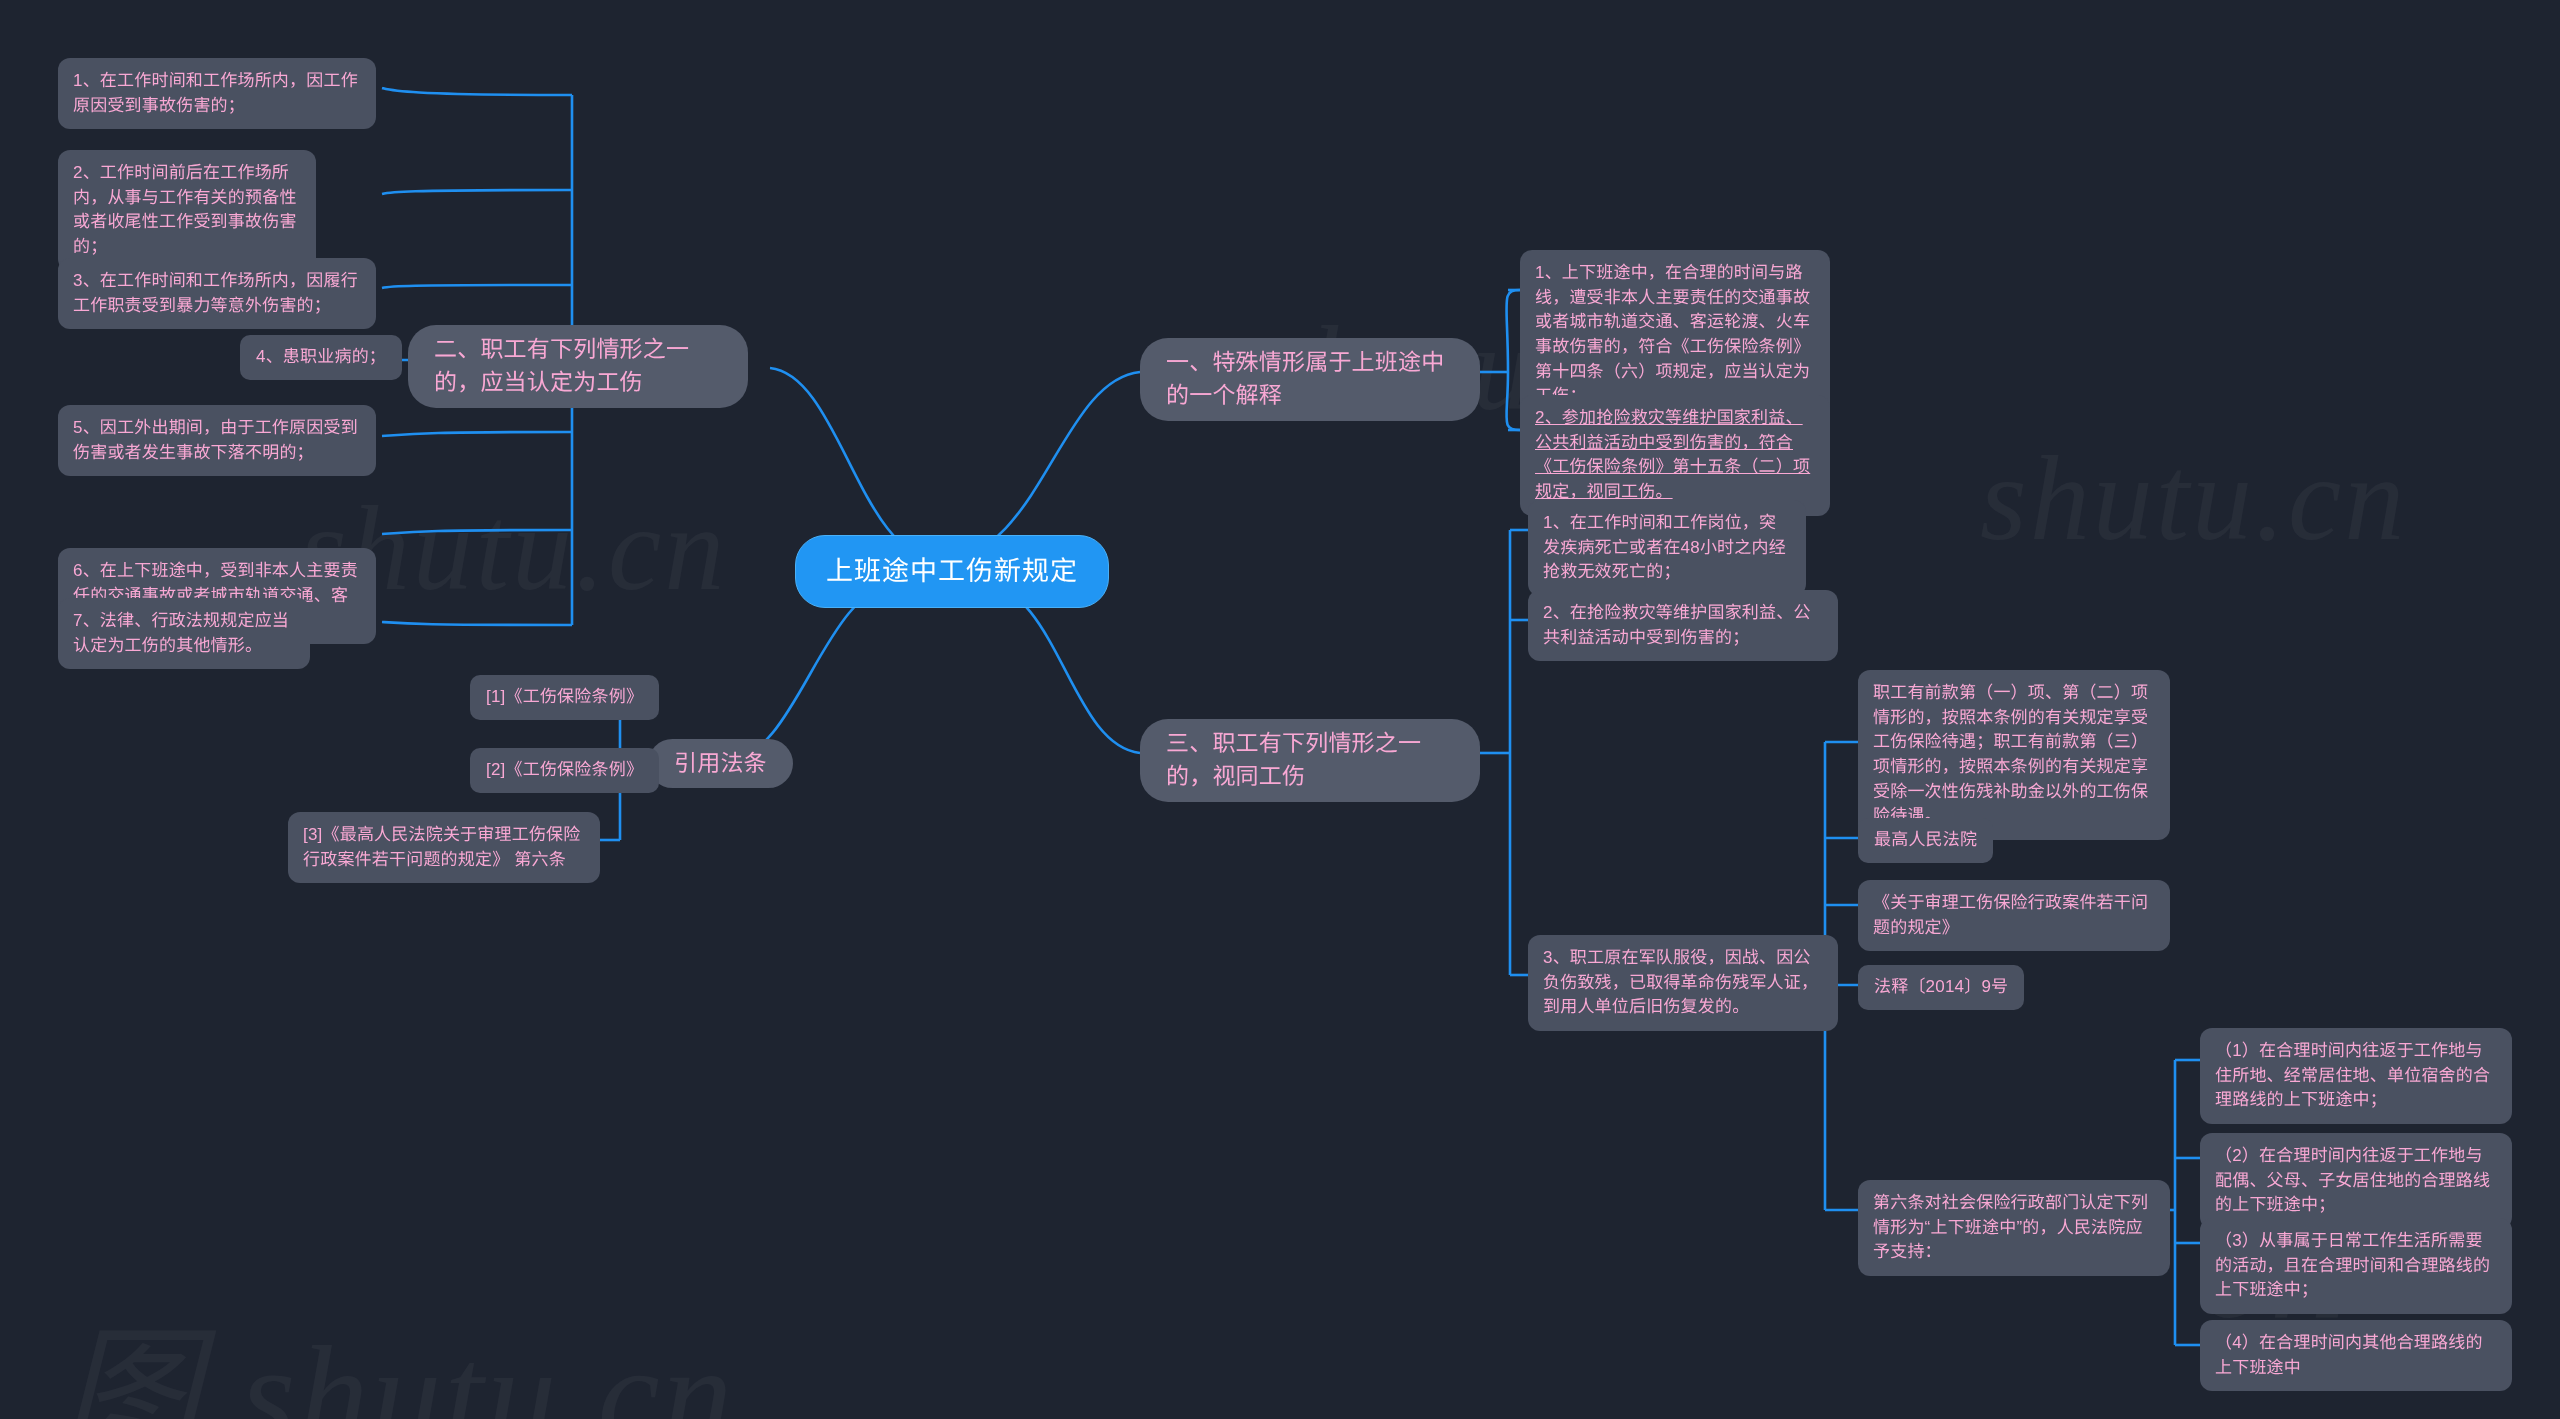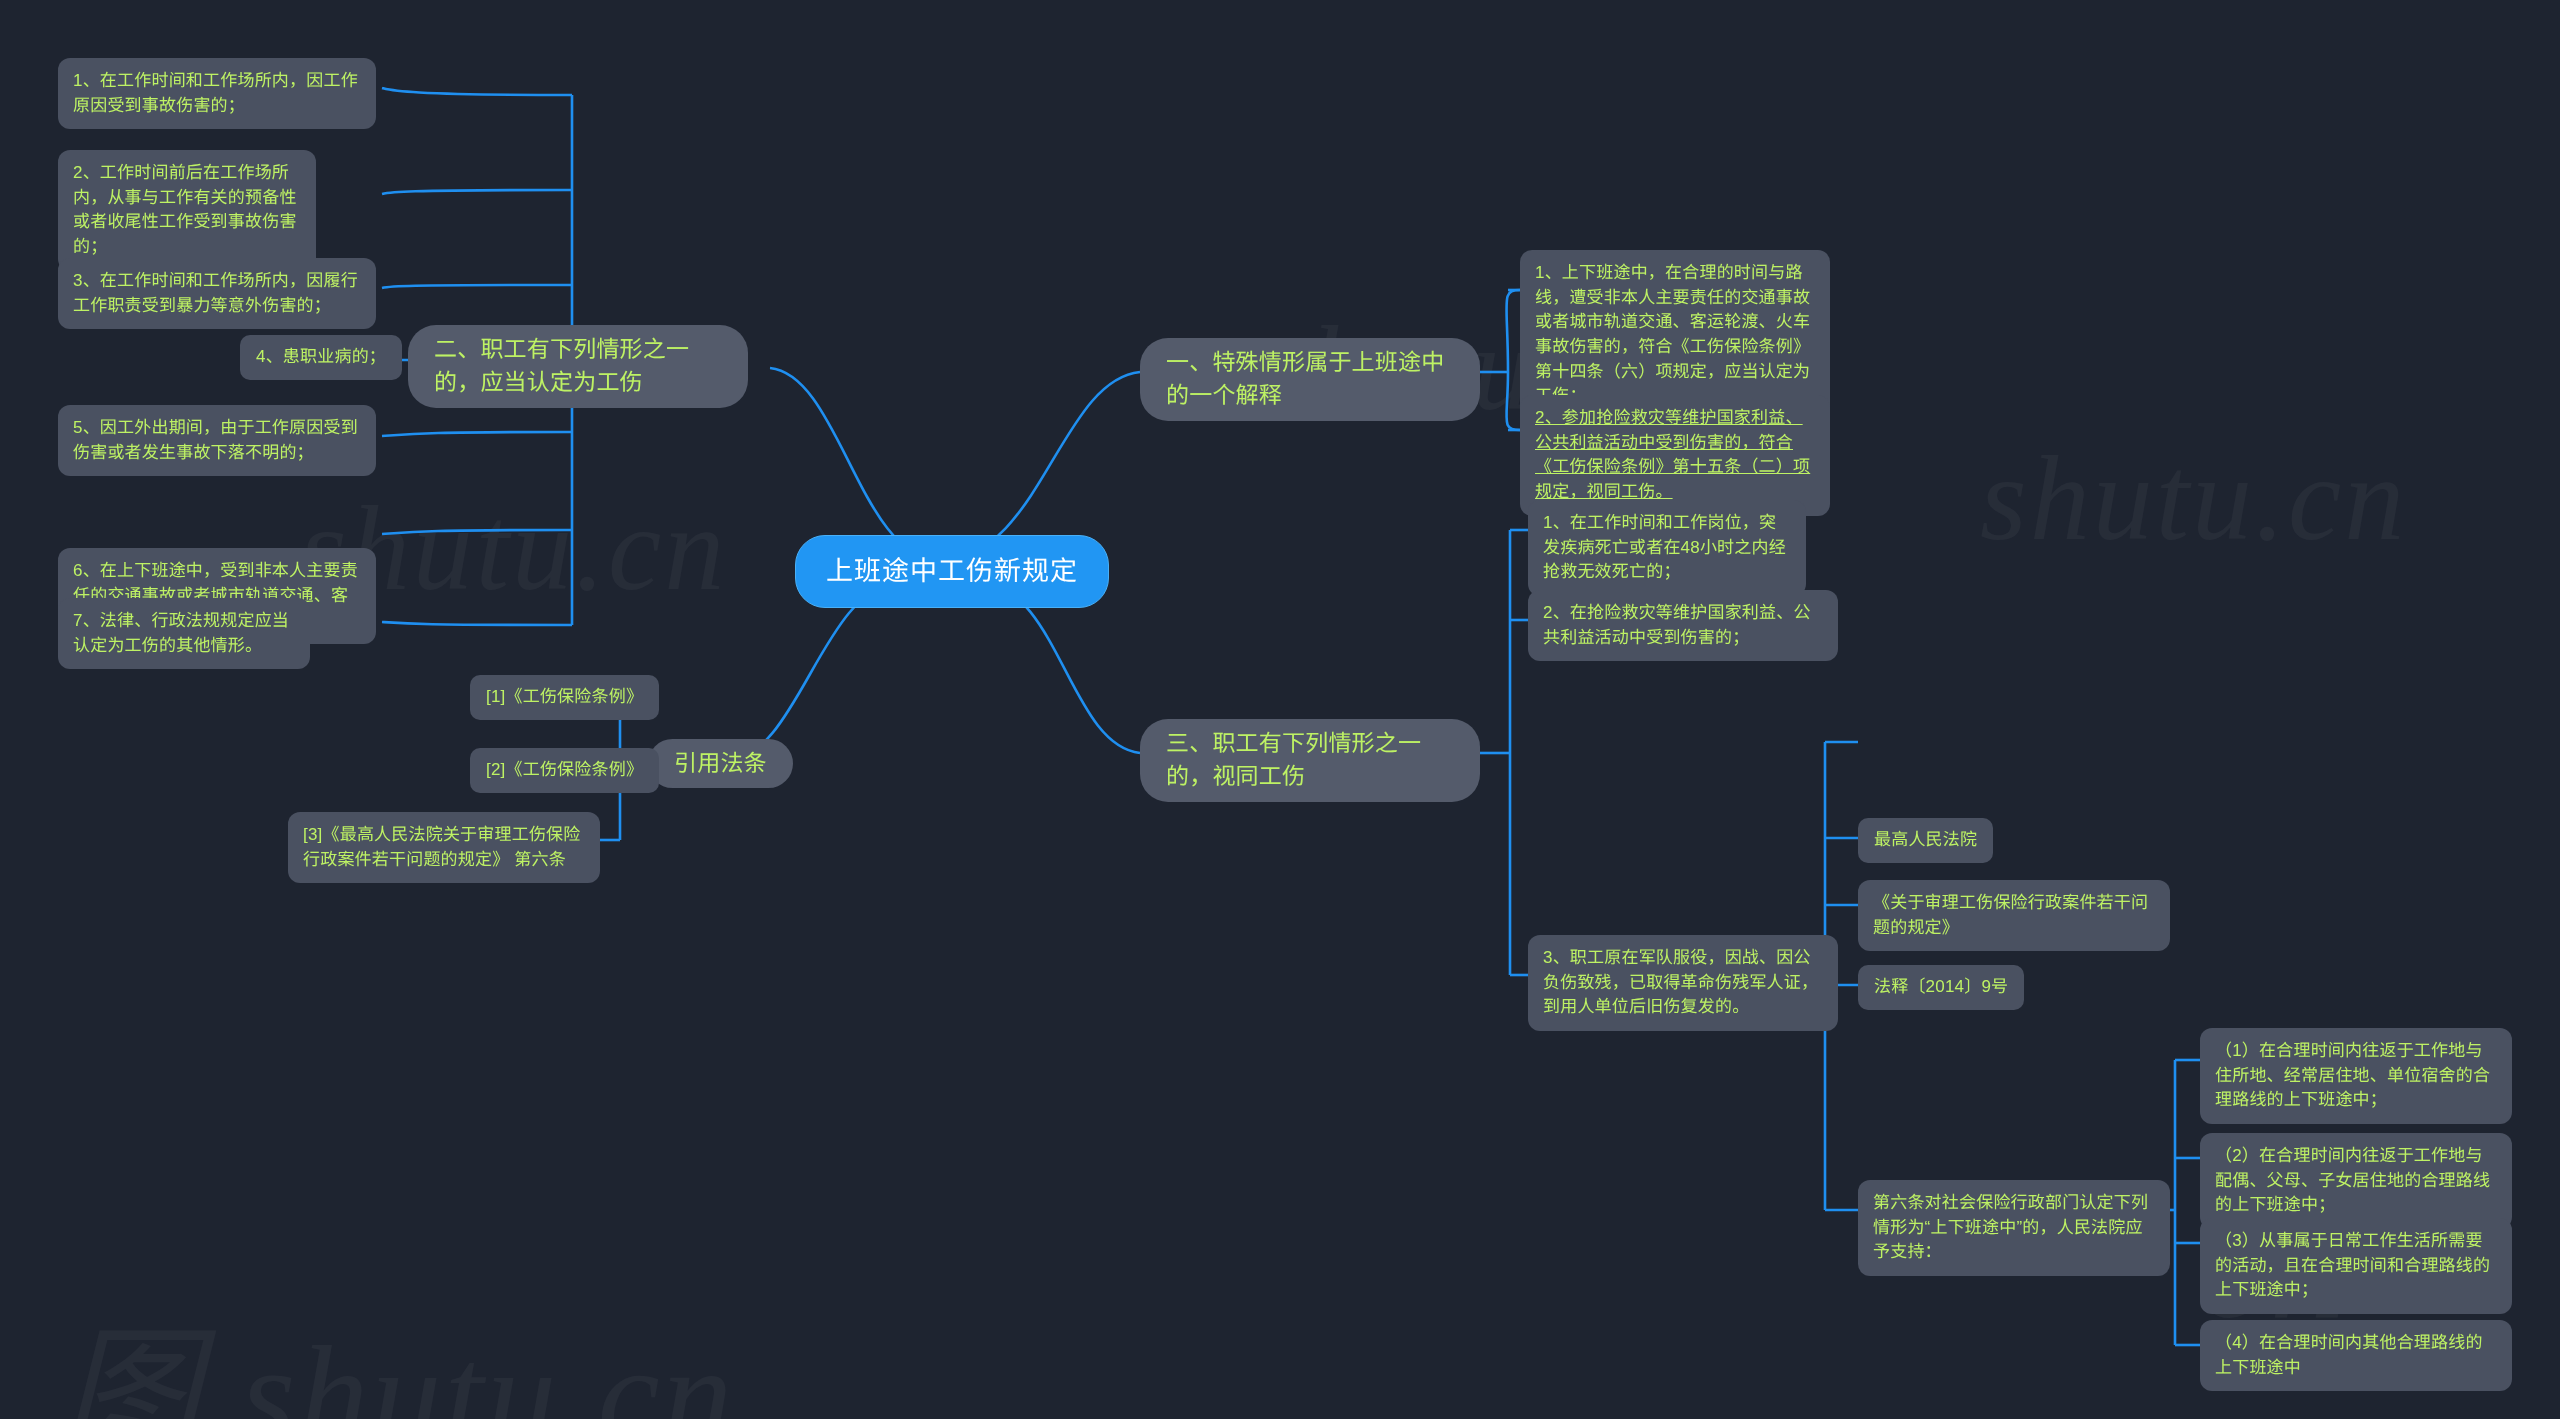--- a/index.html
+++ b/index.html
@@ -8,21 +8,21 @@
     width:2560px;height:1419px;position:relative;overflow:hidden;
     font-family:"Liberation Sans","DejaVu Sans",sans-serif;
     background:#1e2430;
   }
   #canvas{position:absolute;inset:0;width:2560px;height:1419px;}
   #links{position:absolute;left:0;top:0;width:2560px;height:1419px;pointer-events:none;}
   .node{
     position:absolute;
     box-sizing:border-box;
     background:#4a5161;
-    color:#bef264;
+    color:#f9a8d4;
     border-radius:12px;
     padding:11px 15px;
     font-size:17px;
     line-height:1.45;
     letter-spacing:.2px;
     word-break:break-all;
     text-align:left;
   }
   .node.lvl1{
     background:#545b6b;
@@ -137,20 +137,21 @@
   <div class="node" style="left:58px;top:405px;width:318px;">5、因工外出期间，由于工作原因受到伤害或者发生事故下落不明的；</div>
   <div class="node" style="left:58px;top:500px;width:318px;margin-top:48px;">6、在上下班途中，受到非本人主要责任的交通事故或者城市轨道交通、客运轮渡、火车事故伤害的；</div>
   <div class="node" style="left:58px;top:598px;width:252px;">7、法律、行政法规规定应当认定为工伤的其他情形。</div>
 
   <div class="node lvl1" style="left:1140px;top:719px;width:340px;">三、职工有下列情形之一的，视同工伤</div>
 
   <div class="node" style="left:1528px;top:500px;width:278px;">1、在工作时间和工作岗位，突发疾病死亡或者在48小时之内经抢救无效死亡的；</div>
   <div class="node" style="left:1528px;top:590px;width:310px;">2、在抢险救灾等维护国家利益、公共利益活动中受到伤害的；</div>
   <div class="node" style="left:1528px;top:935px;width:310px;">3、职工原在军队服役，因战、因公负伤致残，已取得革命伤残军人证，到用人单位后旧伤复发的。</div>
 
+  <div class="node" style="left:1858px;top:670px;width:312px;">职工有前款第（一）项、第（二）项情形的，按照本条例的有关规定享受工伤保险待遇；职工有前款第（三）项情形的，按照本条例的有关规定享受除一次性伤残补助金以外的工伤保险待遇。</div>
 
   <div class="node small" style="left:1858px;top:818px;">最高人民法院</div>
   <div class="node" style="left:1858px;top:880px;width:312px;">《关于审理工伤保险行政案件若干问题的规定》</div>
   <div class="node small" style="left:1858px;top:965px;">法释〔2014〕9号</div>
   <div class="node" style="left:1858px;top:1180px;width:312px;">第六条对社会保险行政部门认定下列情形为“上下班途中”的，人民法院应予支持：</div>
 
   <div class="node" style="left:2200px;top:1028px;width:312px;">（1）在合理时间内往返于工作地与住所地、经常居住地、单位宿舍的合理路线的上下班途中；</div>
   <div class="node" style="left:2200px;top:1133px;width:312px;">（2）在合理时间内往返于工作地与配偶、父母、子女居住地的合理路线的上下班途中；</div>
   <div class="node" style="left:2200px;top:1218px;width:312px;">（3）从事属于日常工作生活所需要的活动，且在合理时间和合理路线的上下班途中；</div>
   <div class="node" style="left:2200px;top:1320px;width:312px;">（4）在合理时间内其他合理路线的上下班途中</div>

